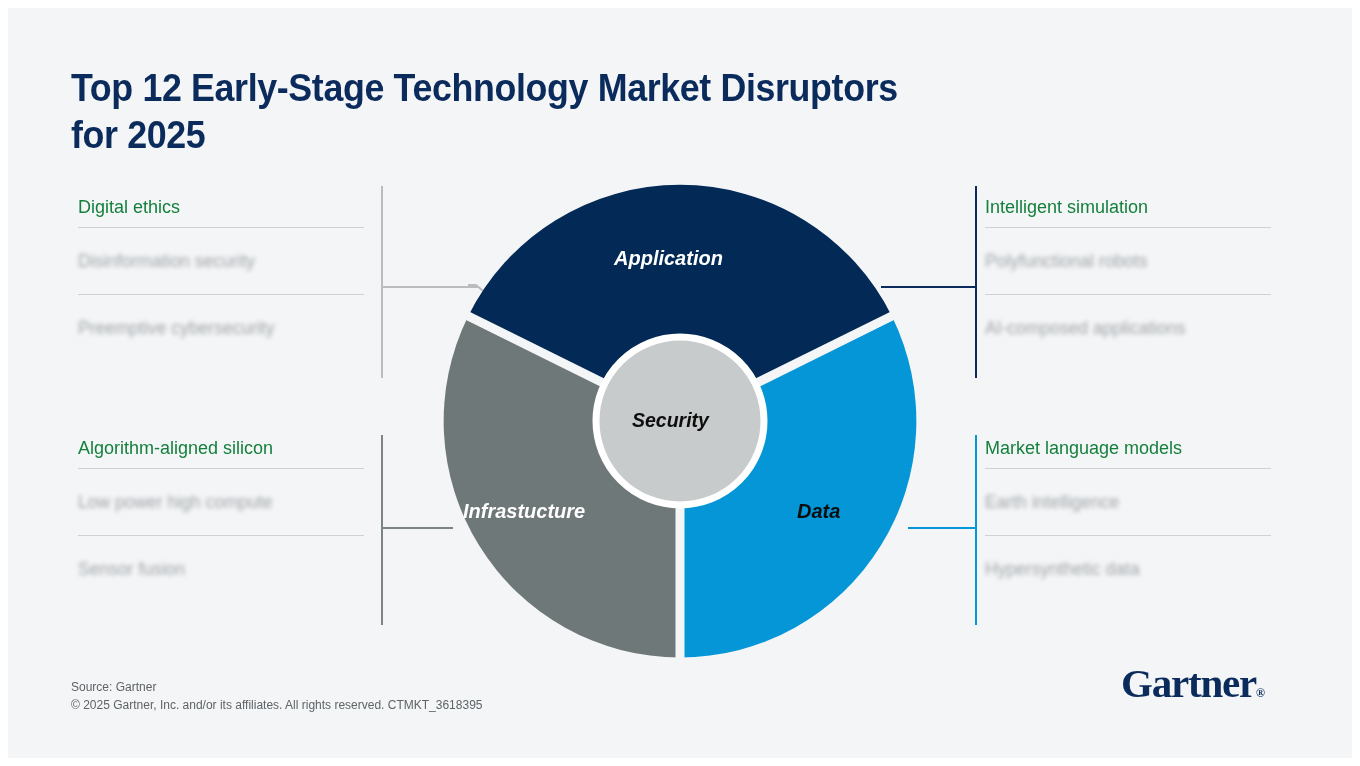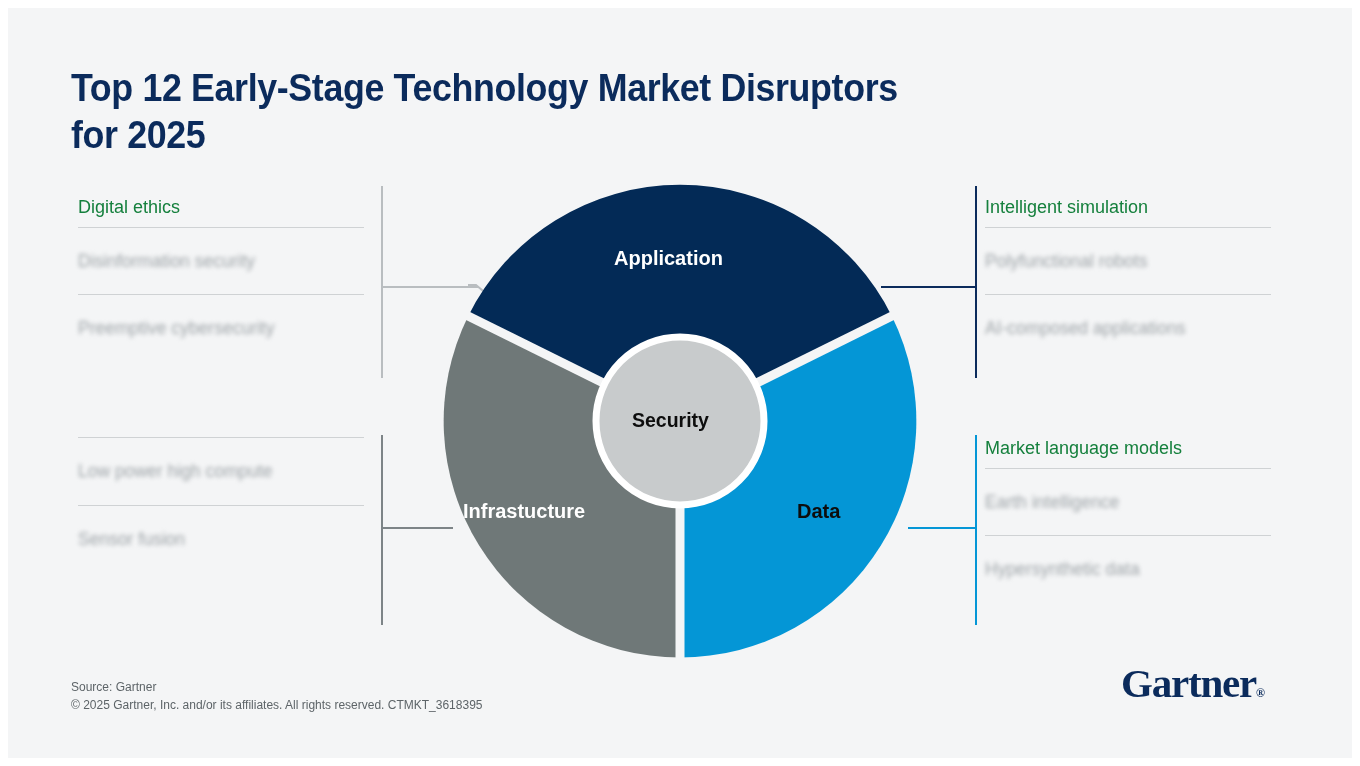--- a/index.html
+++ b/index.html
@@ -101,20 +101,21 @@
     width: 500px;
     height: 500px;
   }
   #donut svg { display: block; }
 
   .seg-label {
     position: absolute;
     font-size: 20px;
     font-weight: 700;
     white-space: nowrap;
+    font-style: italic;
   }
   #label-application {
     left: 606px; top: 239px;
     color: #ffffff;
   }
   #label-data {
     left: 789px; top: 492px;
     color: #0d0d0d;
   }
   #label-infrastructure {
@@ -202,20 +203,21 @@
 
   <div class="group left row1">
     <div class="g-head">Digital ethics</div>
     <div class="g-rule"></div>
     <div class="g-sub">Disinformation security</div>
     <div class="g-rule"></div>
     <div class="g-sub last">Preemptive cybersecurity</div>
   </div>
 
   <div class="group left row2">
+    <div class="g-head">Algorithm-aligned silicon</div>
     <div class="g-rule"></div>
     <div class="g-sub">Low power high compute</div>
     <div class="g-rule"></div>
     <div class="g-sub last">Sensor fusion</div>
   </div>
 
   <div class="group right row1">
     <div class="g-head">Intelligent simulation</div>
     <div class="g-rule"></div>
     <div class="g-sub">Polyfunctional robots</div>

